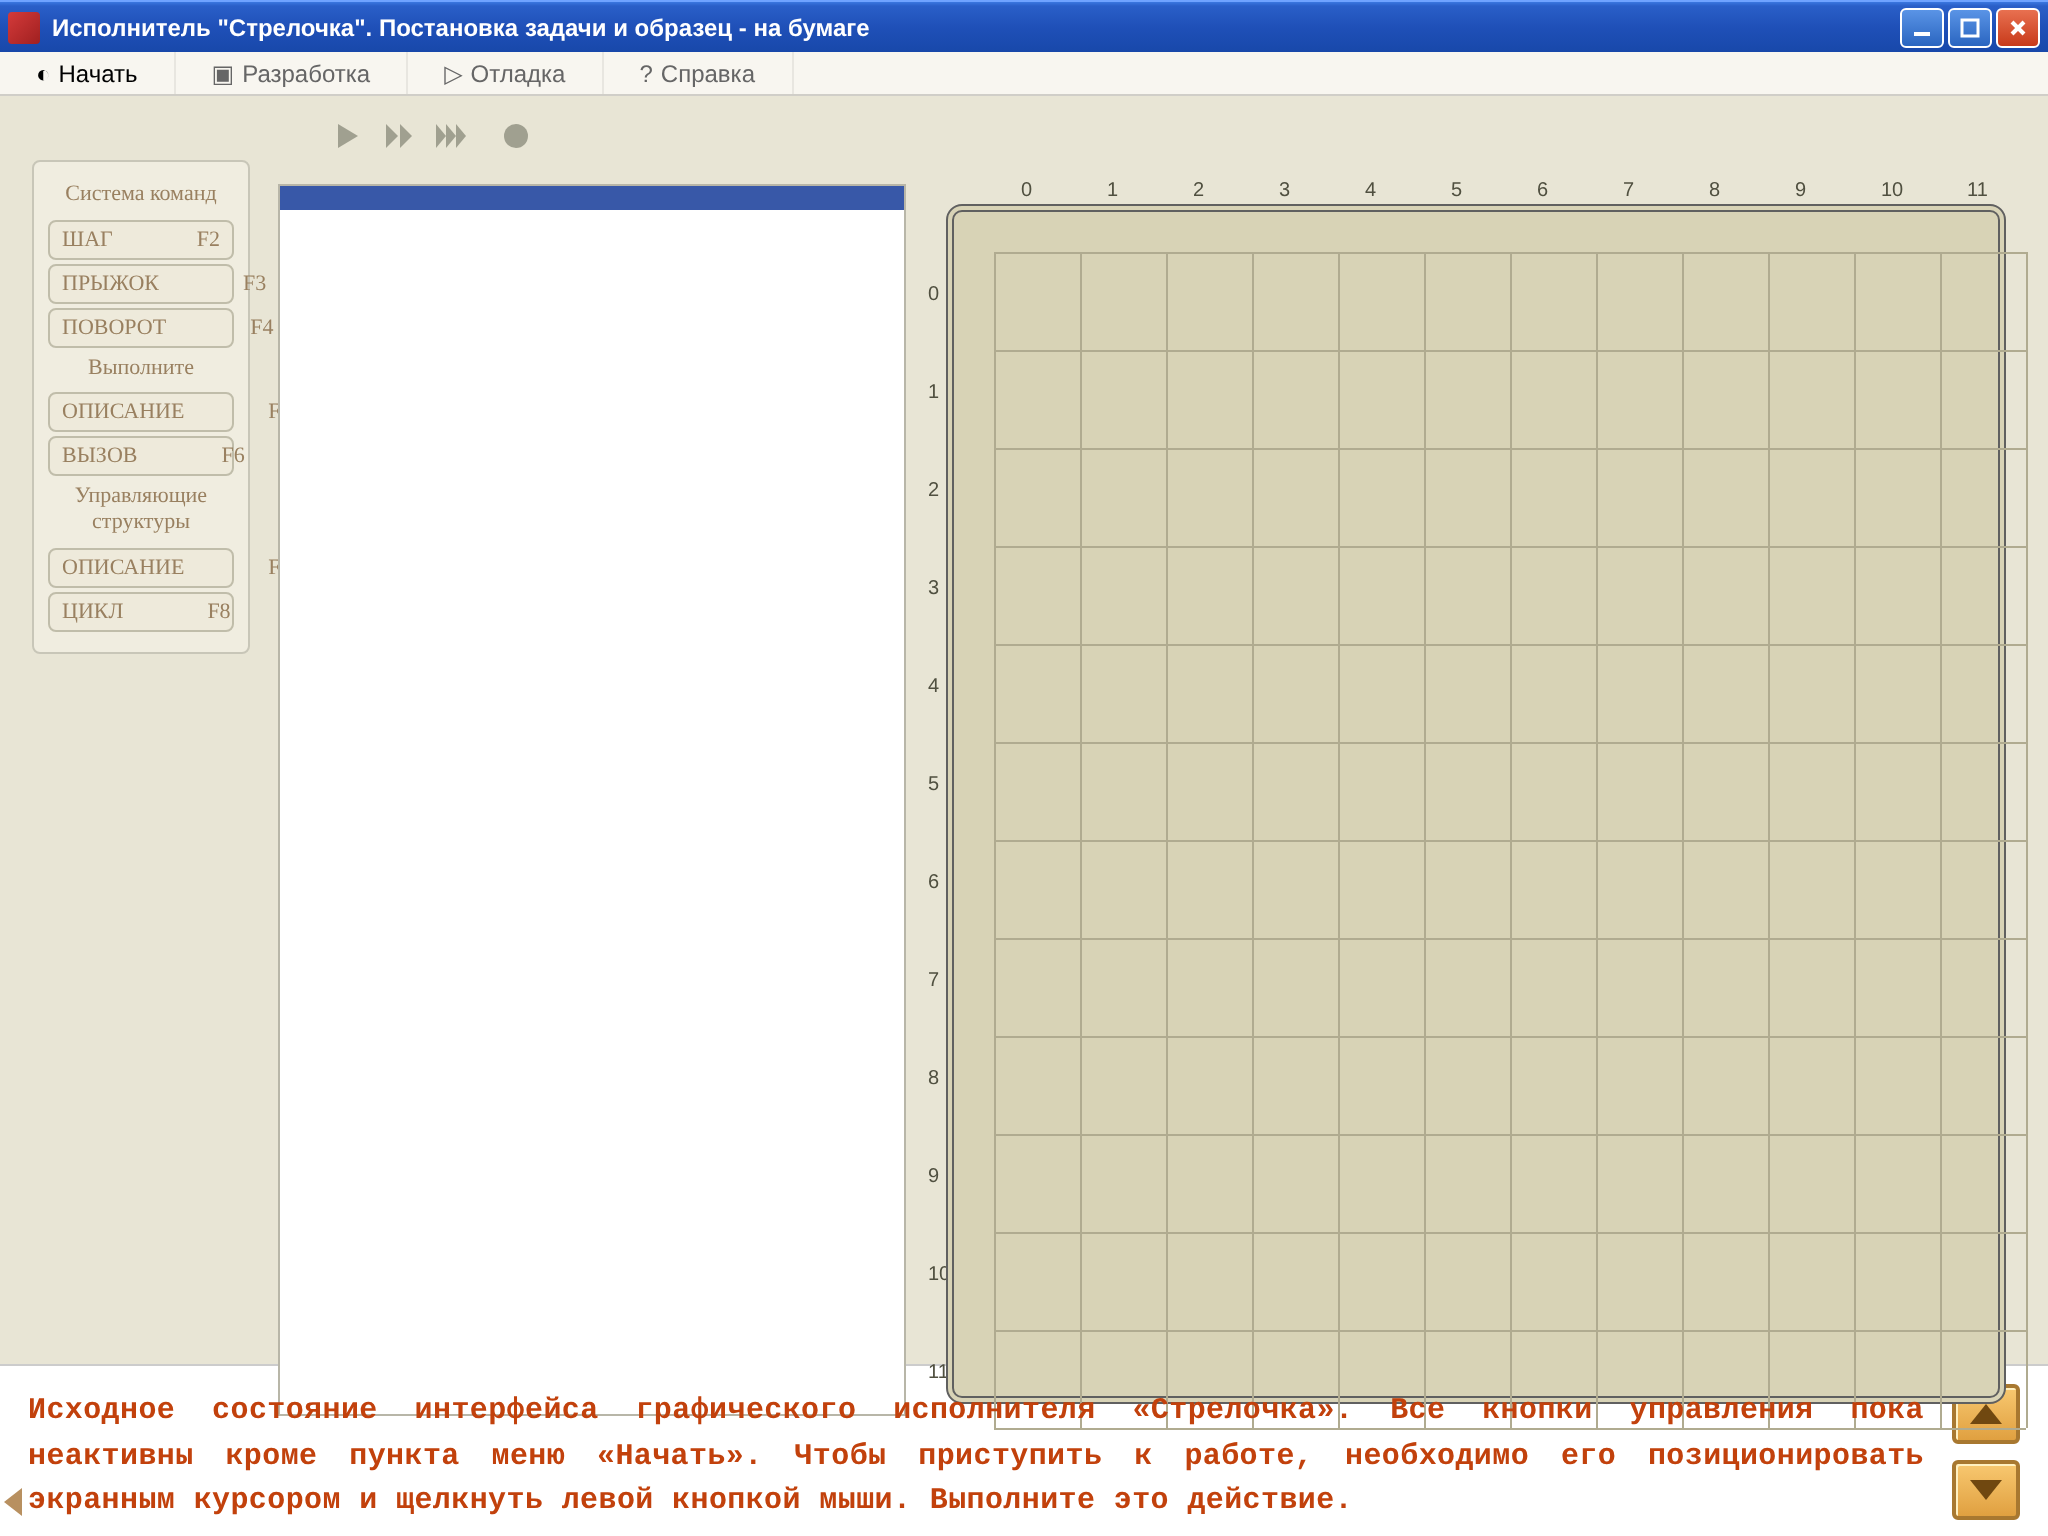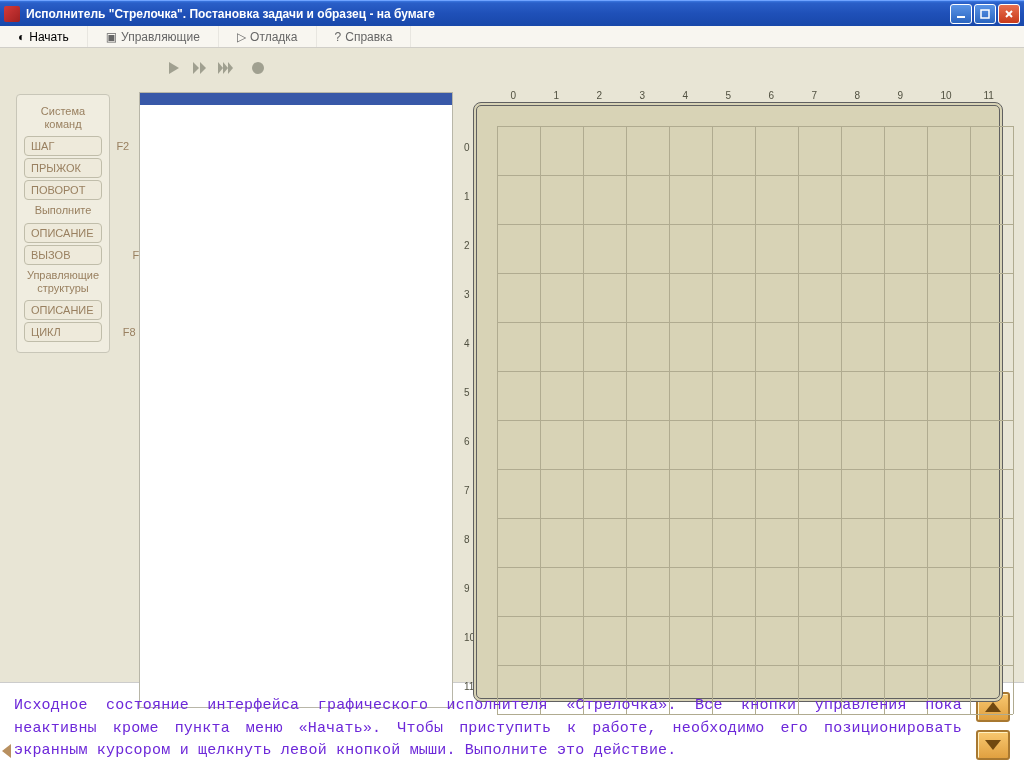--- a/index.html
+++ b/index.html
@@ -68,22 +68,23 @@
 }
 .tool-btn {
   width: 20px; height: 18px;
   color: #a8a595;
   display: flex; align-items: center; justify-content: center;
 }
 .tool-btn svg { fill: #a0a090; }
 
 .sidebar {
   position: absolute;
-  top: 46px; left: 16px;
-  width: 94px;
+  top: 32px; left: 16px;
+  width: 109px;
+  font-family: Liberation Serif, serif;
 }
 .sidebar-panel {
   background: #f0ede0;
   border: 1px solid #c8c6b8;
   border-radius: 4px;
   padding: 6px 4px 8px 4px;
 }
 .section-title {
   color: #998060;
   font-size: 11px;
@@ -96,21 +97,21 @@
   height: 20px;
   border: 1px solid #c0bdaa;
   border-radius: 4px;
   background: #eeeadb;
   color: #998060;
   font-size: 11px;
   padding: 0 6px;
   margin: 2px 3px;
   gap: 42px;
 }
-.cmd-btn .fkey { font-size: 11px; margin-left: 20px; }
+.cmd-btn .fkey { font-size: 11px; }
 
 .editor {
   position: absolute;
   top: 44px; left: 139px;
   width: 314px; height: 616px;
   background: #fff;
   border: 1px solid #b8b6a8;
 }
 .editor-header {
   height: 12px;
@@ -152,27 +153,28 @@
 .footer {
   height: 86px;
   background: #fff;
   border-top: 1px solid #ccc;
   display: flex;
   align-items: stretch;
 }
 .footer-text {
   flex: 1;
   padding: 12px 14px;
-  color: #6d28d9;
+  color: #c2410c;
   font-size: 15px;
   line-height: 1.5;
   text-align: justify;
   font-family: "Courier New", monospace;
   letter-spacing: 0.2px;
   position: relative;
+  font-weight: bold;
 }
 .footer-arrow-left {
   position: absolute;
   left: 2px; bottom: 10px;
   width: 0; height: 0;
   border-top: 7px solid transparent;
   border-bottom: 7px solid transparent;
   border-right: 9px solid #b89060;
 }
 .footer-btns {
@@ -230,21 +232,21 @@
   </div>
 </div>
 
 <div class="menubar">
   <div class="menu-item active">
     <span class="glyph">◐</span>
     <span>Начать</span>
   </div>
   <div class="menu-item">
     <span class="glyph">▣</span>
-    <span>Управляющие</span>
+    <span>Разработка</span>
   </div>
   <div class="menu-item">
     <span class="glyph">▷</span>
     <span>Отладка</span>
   </div>
   <div class="menu-item">
     <span class="glyph">?</span>
     <span>Справка</span>
   </div>
 </div>

